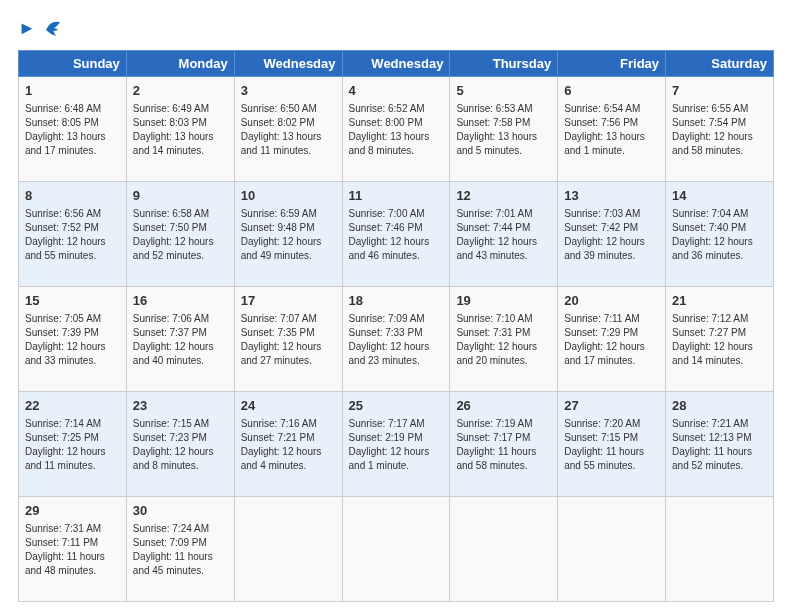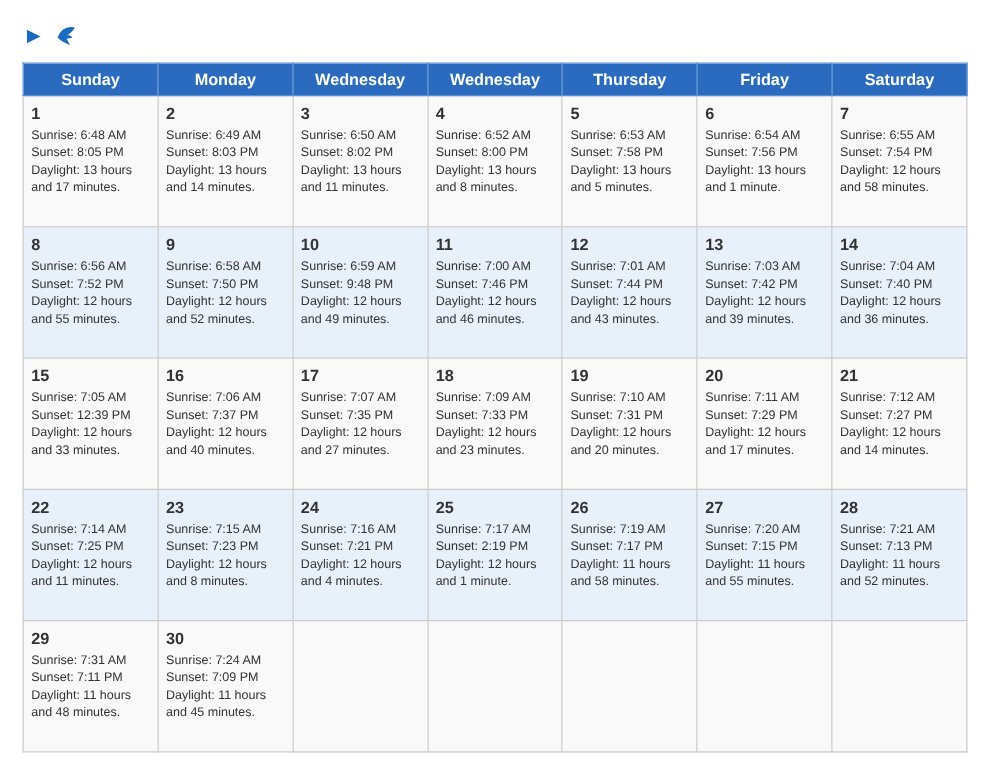--- a/index.html
+++ b/index.html
@@ -47,21 +47,21 @@
       flex: 1;
     }
     thead tr {
       background-color: #2a6bbf;
     }
     thead th {
       color: #fff;
       font-size: 13px;
       font-weight: bold;
       padding: 5px 6px;
-      text-align: center;
+      text-align: right;
       border: 1px solid #5a90d0;
     }
     tbody tr {
       vertical-align: top;
     }
     tbody tr:nth-child(odd) {
       background-color: #f9f9f9;
     }
     tbody tr:nth-child(even) {
       background-color: #e8f0fa;
@@ -222,21 +222,21 @@
             <div>Sunrise: 7:04 AM</div>
             <div>Sunset: 7:40 PM</div>
             <div>Daylight: 12 hours</div>
             <div>and 36 minutes.</div>
           </td>
         </tr>
         <tr>
           <td>
             <span class="day-num">15</span>
             <div>Sunrise: 7:05 AM</div>
-            <div>Sunset: 12:39 PM</div>
+            <div>Sunset: 7:39 PM</div>
             <div>Daylight: 12 hours</div>
             <div>and 33 minutes.</div>
           </td>
           <td>
             <span class="day-num">16</span>
             <div>Sunrise: 7:06 AM</div>
             <div>Sunset: 7:37 PM</div>
             <div>Daylight: 12 hours</div>
             <div>and 40 minutes.</div>
           </td>
@@ -315,21 +315,21 @@
           <td>
             <span class="day-num">27</span>
             <div>Sunrise: 7:20 AM</div>
             <div>Sunset: 7:15 PM</div>
             <div>Daylight: 11 hours</div>
             <div>and 55 minutes.</div>
           </td>
           <td>
             <span class="day-num">28</span>
             <div>Sunrise: 7:21 AM</div>
-            <div>Sunset: 7:13 PM</div>
+            <div>Sunset: 12:13 PM</div>
             <div>Daylight: 11 hours</div>
             <div>and 52 minutes.</div>
           </td>
         </tr>
         <tr>
           <td>
             <span class="day-num">29</span>
             <div>Sunrise: 7:31 AM</div>
             <div>Sunset: 7:11 PM</div>
             <div>Daylight: 11 hours</div>

